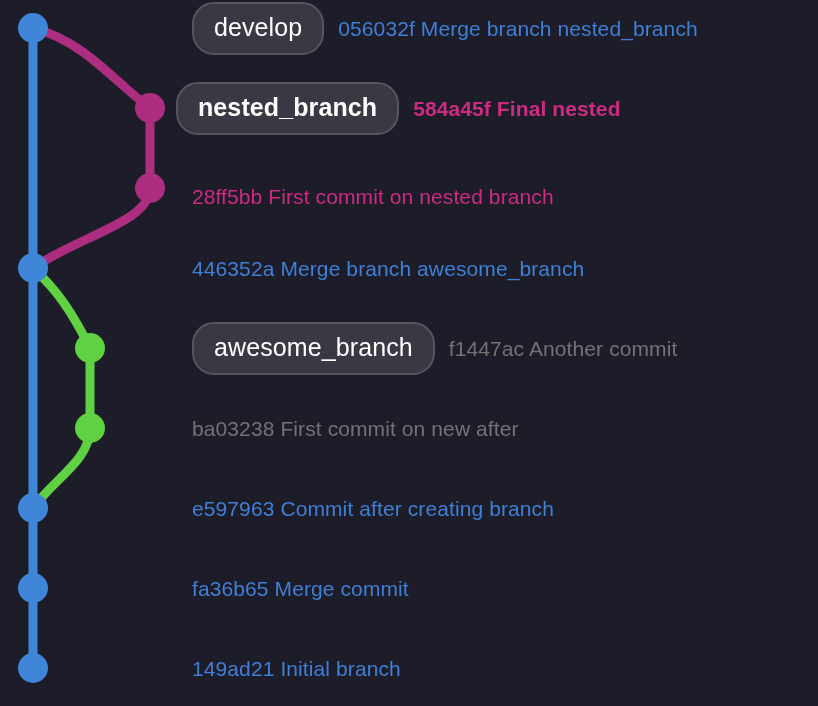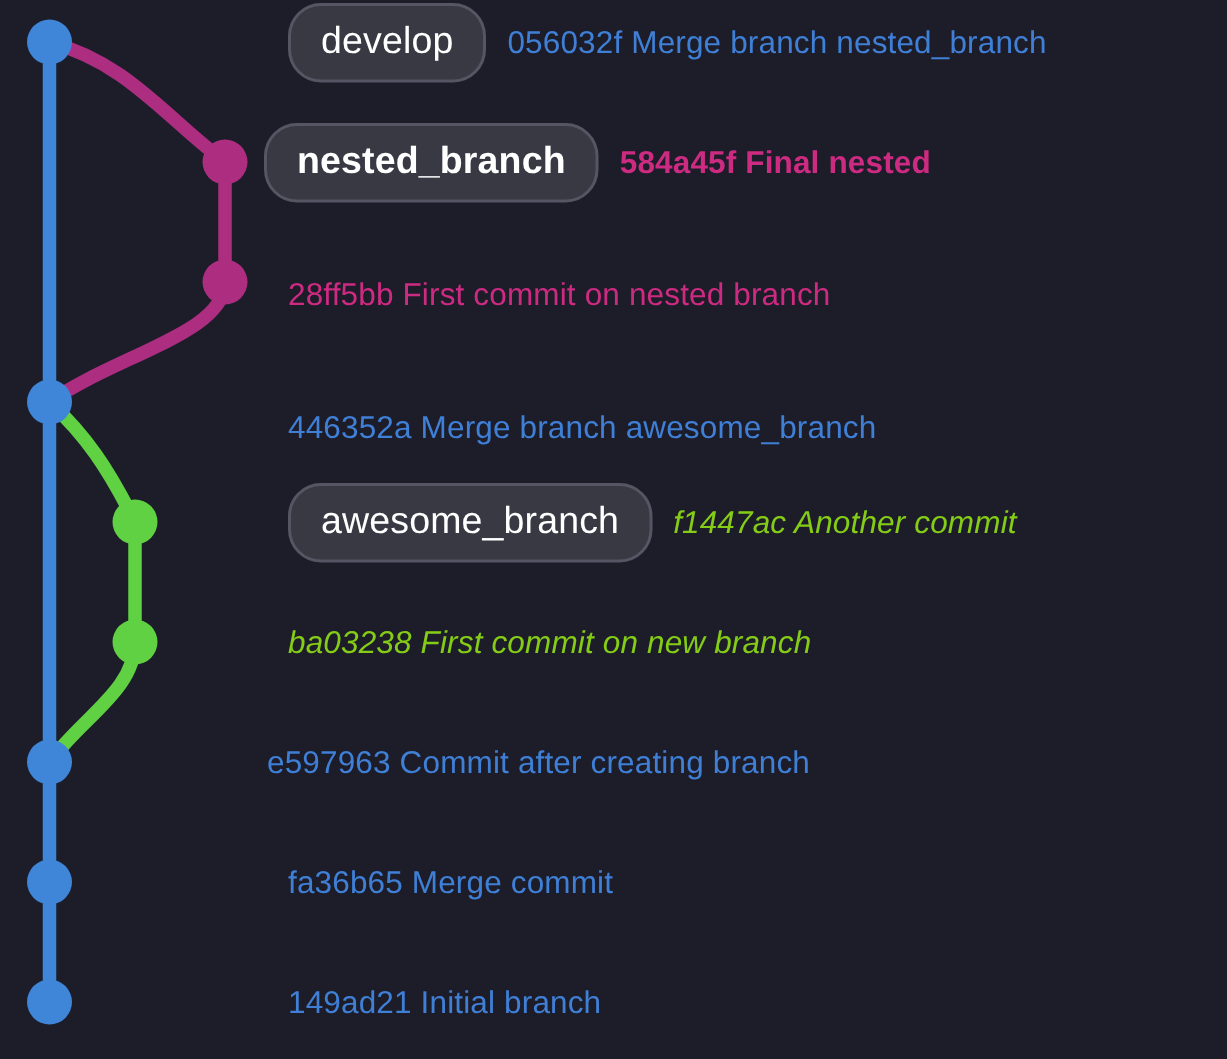--- a/index.html
+++ b/index.html
@@ -46,21 +46,21 @@
     margin-right: 14px;
     letter-spacing: 0.1px;
   }
   .msg {
     font-size: 21px;
     line-height: 1;
     letter-spacing: 0.1px;
   }
   .msg.blue   { color: #3f7fd6; }
   .msg.pink   { color: #cd2a82; }
-  .msg.green  { color: #84cc16; font-style: italic; }
+  .msg.green  { color: #737373; }
 </style>
 </head>
 <body>
 
 <div id="root">
 
   <svg id="graph-svg" viewBox="0 0 818 706" xmlns="http://www.w3.org/2000/svg" aria-hidden="true">
     <g id="edges" fill="none" stroke-linecap="round" stroke-width="9">
         <path d="M 33 28 L 33 668" stroke="#3f85d8"></path>
         <path d="M 33 28 C 85 42, 110 78, 150 108" stroke="#ad2e80"></path>
@@ -88,31 +88,31 @@
         <span class="ref-pill">develop</span>
         <span class="msg blue">056032f Merge branch nested_branch</span>
       </div>
       <div class="row" style="top: 68px; left: 176px; font-weight: bold;">
         <span class="ref-pill">nested_branch</span>
         <span class="msg pink">584a45f Final nested</span>
       </div>
       <div class="row" style="top: 156px; left: 192px; justify-content: flex-end;">
         <span class="msg pink">28ff5bb First commit on nested branch</span>
       </div>
-      <div class="row" style="top: 216px; left: 192px; align-items: flex-end;">
+      <div class="row" style="top: 228px; left: 192px;">
         <span class="msg blue">446352a Merge branch awesome_branch</span>
       </div>
       <div class="row" style="top: 308px; left: 192px;">
         <span class="ref-pill">awesome_branch</span>
         <span class="msg green">f1447ac Another commit</span>
       </div>
       <div class="row" style="top: 388px; left: 192px;">
-        <span class="msg green">ba03238 First commit on new branch</span>
+        <span class="msg green">ba03238 First commit on new after</span>
       </div>
-      <div class="row" style="top: 468px; left: 178px;">
+      <div class="row" style="top: 468px; left: 192px;">
         <span class="msg blue">e597963 Commit after creating branch</span>
       </div>
       <div class="row" style="top: 548px; left: 192px;">
         <span class="msg blue">fa36b65 Merge commit</span>
       </div>
       <div class="row" style="top: 628px; left: 192px;">
         <span class="msg blue">149ad21 Initial branch</span>
       </div>
     </div>
 

